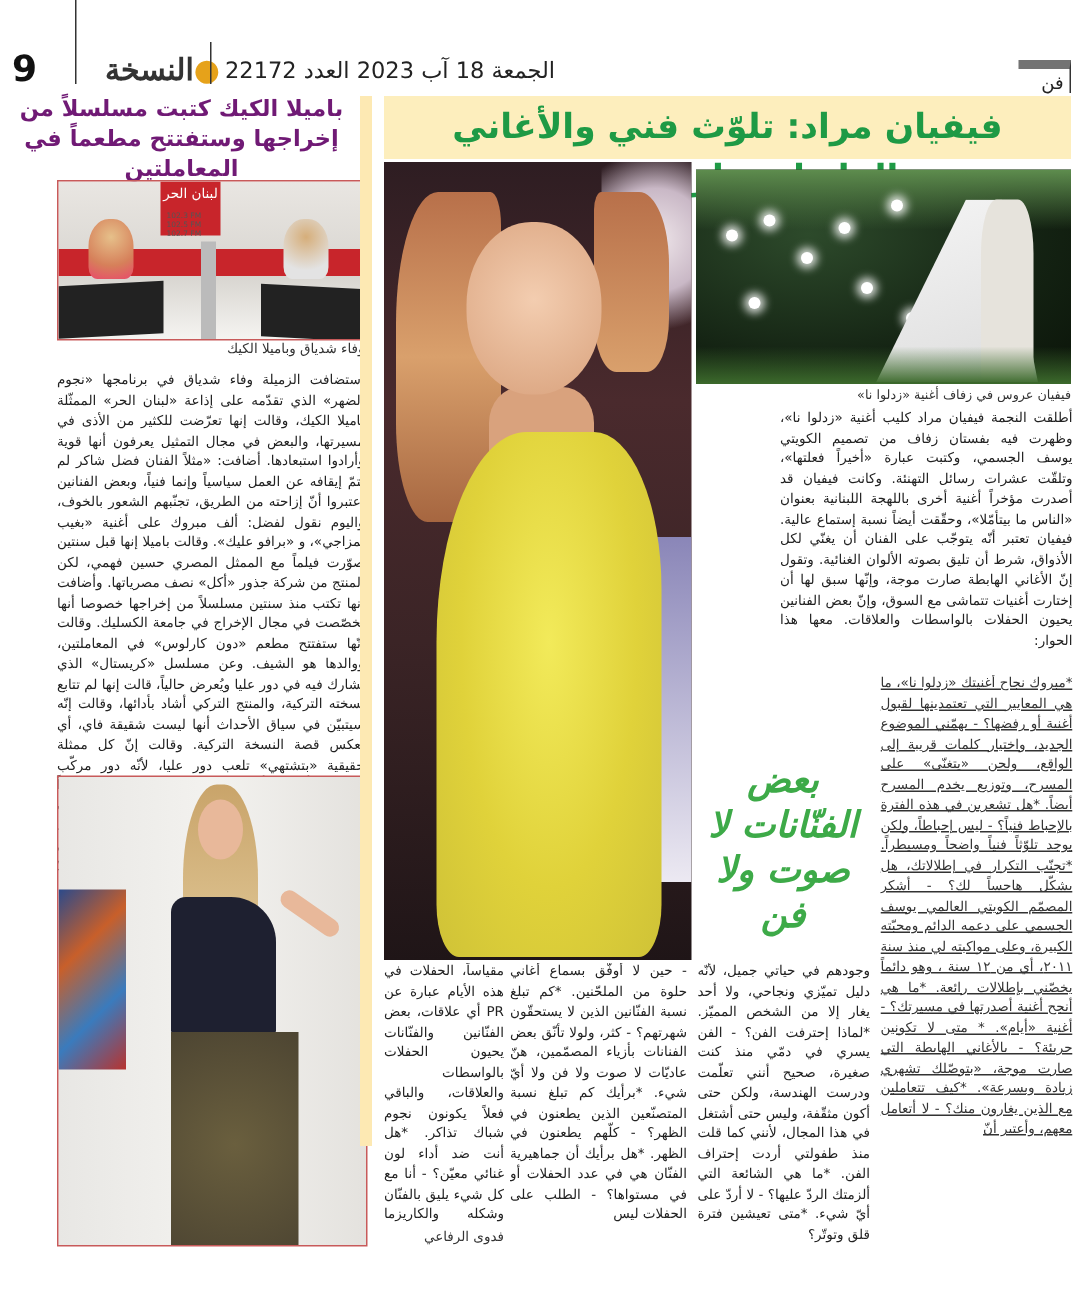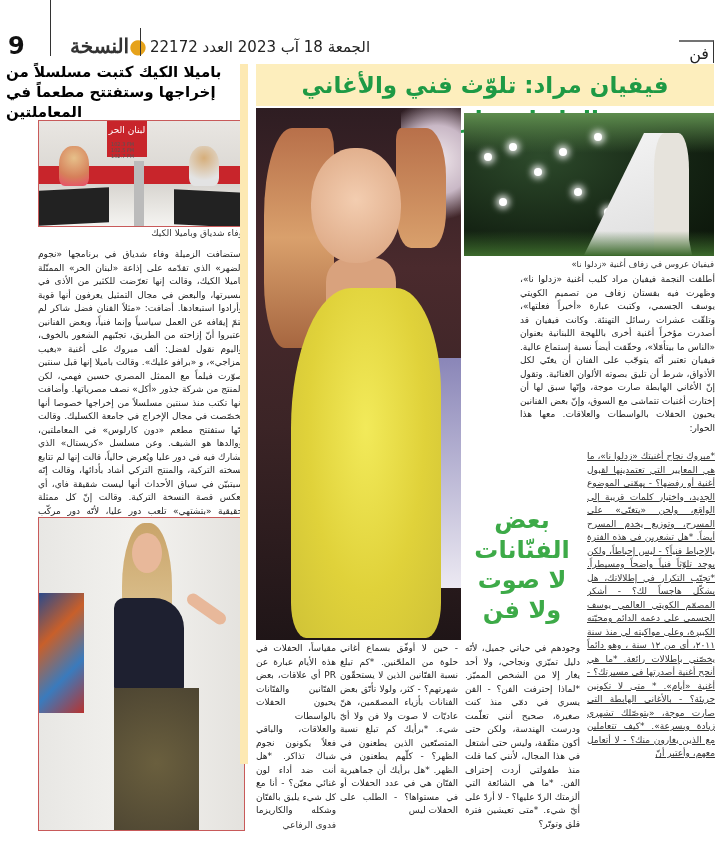--- a/index.html
+++ b/index.html
@@ -4,23 +4,23 @@
 <style>
   html,body{margin:0;padding:0;background:#fff;}
   body{width:720px;height:868px;position:relative;overflow:hidden;font-family:"DejaVu Sans",sans-serif;color:#222;direction:rtl;}
   .abs{position:absolute;}
   .masthead .pagenum{left:8px;top:32px;font-size:24px;font-weight:bold;color:#111;direction:ltr;}
   .masthead .vline{left:50px;top:0;width:1px;height:56px;background:#333;}
   .masthead .logo{left:70px;top:34px;font-size:20px;font-weight:bold;color:#333;font-family:"DejaVu Serif",serif;}
   .masthead .logo .sun{color:#e6a21a;}
   .masthead .vline2{left:140px;top:28px;width:1px;height:28px;background:#333;}
   .masthead .dateline{left:150px;top:38px;font-size:15px;color:#222;}
-  .masthead .section{right:6px;top:40px;font-size:16px;color:#222;border-right:1px solid #333;border-top:2px solid #737373;padding:2px 4px 0 0;width:30px;text-align:right;}
+  .masthead .section{right:6px;top:40px;font-size:12px;color:#222;border-right:1px solid #333;border-top:6px solid #737373;padding:2px 4px 0 0;width:30px;text-align:right;}
   .right-divider{left:240px;top:64px;width:8px;height:700px;background:#fde9b3;}
-  .side-headline{left:6px;top:62px;width:230px;text-align:left;color:#000000;font-size:15px;font-weight:bold;line-height:20px;}
+  .side-headline{left:6px;top:62px;width:230px;text-align:center;color:#701a75;font-size:15px;font-weight:bold;line-height:20px;}
   .photo{overflow:hidden;}
   .radio-photo{left:38px;top:120px;width:205px;height:105px;border:1px solid #c85a5a;background:linear-gradient(180deg,#e9e6e2 0%,#d8d5d0 60%,#f5f4f1 100%);}
   .radio-photo .redbar{position:absolute;left:0;top:45px;width:100%;height:18px;background:#c8252b;}
   .radio-photo .logo-box{position:absolute;left:68px;top:0;width:40px;height:36px;background:#c8252b;color:#fff;font-size:9px;text-align:center;line-height:18px;}
   .radio-photo .freq{position:absolute;left:72px;top:20px;font-size:5px;color:#555;line-height:6px;direction:ltr;}
   .radio-photo .mon1{position:absolute;left:0;top:68px;width:70px;height:35px;background:#222;transform:skewY(-3deg);}
   .radio-photo .mon2{position:absolute;right:0;top:70px;width:70px;height:35px;background:#222;transform:skewY(3deg);}
   .radio-photo .p1{position:absolute;left:20px;top:25px;width:30px;height:40px;border-radius:45% 45% 20% 20%;background:radial-gradient(circle at 50% 30%,#e6c08a 0%,#d6805a 60%,#e94a6b 100%);}
   .radio-photo .p2{position:absolute;right:25px;top:25px;width:30px;height:40px;border-radius:45% 45% 20% 20%;background:radial-gradient(circle at 50% 30%,#d6ae7a 0%,#e3e3e3 70%);}
   .radio-photo .pole{position:absolute;left:95px;top:40px;width:10px;height:65px;background:#bbb;}
@@ -125,21 +125,21 @@
   <div class="dot" style="left:140px;top:95px"></div>
   <div class="dot" style="left:130px;top:20px"></div>
   <div class="gown"></div>
   <div class="groom"></div>
   <div class="grass"></div>
 </div>
 <div class="abs wedding-caption">فيفيان عروس في زفاف أغنية «زدلوا نا»</div>
 
 <div class="abs body-text" style="left:520px;top:273px;width:195px;">أطلقت النجمة فيفيان مراد كليب أغنية «زدلوا نا»، وظهرت فيه بفستان زفاف من تصميم الكويتي يوسف الجسمي، وكتبت عبارة «أخيراً فعلتها»، وتلقّت عشرات رسائل التهنئة. وكانت فيفيان قد أصدرت مؤخراً أغنية أخرى باللهجة اللبنانية بعنوان «الناس ما بيتأمّلا»، وحقّقت أيضاً نسبة إستماع عالية. فيفيان تعتبر أنّه يتوجّب على الفنان أن يغنّي لكل الأذواق، شرط أن تليق بصوته الألوان الغنائية. وتقول إنّ الأغاني الهابطة صارت موجة، وإنّها سبق لها أن إختارت أغنيات تتماشى مع السوق، وإنّ بعض الفنانين يحيون الحفلات بالواسطات والعلاقات. معها هذا الحوار:</div>
 
-<div class="abs pull-quote" style="left:462px;top:505px;width:120px;">بعض الفنّانات لا صوت ولا فن</div>
+<div class="abs pull-quote" style="left:462px;top:505px;width:120px;font-style:italic;">بعض الفنّانات لا صوت ولا فن</div>
 
 <div class="abs body-text q" style="left:587px;top:450px;width:128px;height:365px;overflow:hidden;color:#333;">*مبروك نجاح أغنيتك «زدلوا نا»، ما هي المعايير التي تعتمدينها لقبول أغنية أو رفضها؟ - يهمّني الموضوع الجديد، واختيار كلمات قريبة إلى الواقع، ولحن «يتغنّى» على المسرح، وتوزيع يخدم المسرح أيضاً. *هل تشعرين في هذه الفترة بالإحباط فنياً؟ - ليس إحباطاً، ولكن يوجد تلوّثاً فنياً واضحاً ومسيطراً. *تجنّب التكرار في إطلالاتك، هل يشكّل هاجساً لك؟ - أشكر المصمّم الكويتي العالمي يوسف الجسمي على دعمه الدائم ومحبّته الكبيرة، وعلى مواكبته لي منذ سنة ٢٠١١، أي من ١٢ سنة ، وهو دائماً يخصّني بإطلالات رائعة. *ما هي أنجح أغنية أصدرتها في مسيرتك؟ - أغنية «أيام». * متى لا تكونين جريئة؟ - بالأغاني الهابطة التي صارت موجة، «بتوصّلك تشهري زيادة وبسرعة». *كيف تتعاملين مع الذين يغارون منك؟ - لا أتعامل معهم، وأعتبر أنّ</div>
 
 <div class="abs body-text" style="left:465px;top:642px;width:115px;height:195px;overflow:hidden;">وجودهم في حياتي جميل، لأنّه دليل تميّزي ونجاحي، ولا أحد يغار إلا من الشخص المميّز. *لماذا إحترفت الفن؟ - الفن يسري في دمّي منذ كنت صغيرة، صحيح أنني تعلّمت ودرست الهندسة، ولكن حتى أكون مثقّفة، وليس حتى أشتغل في هذا المجال، لأنني كما قلت منذ طفولتي أردت إحتراف الفن. *ما هي الشائعة التي ألزمتك الردّ عليها؟ - لا أردّ على أيّ شيء. *متى تعيشين فترة قلق وتوتّر؟</div>
 
 <div class="abs body-text" style="left:340px;top:642px;width:118px;height:195px;overflow:hidden;">- حين لا أوفّق بسماع أغاني حلوة من الملحّنين. *كم تبلغ نسبة الفنّانين الذين لا يستحقّون شهرتهم؟ - كثر، ولولا تأنّق بعض الفنانات بأزياء المصمّمين، هنّ عاديّات لا صوت ولا فن ولا أيّ شيء. *برأيك كم تبلغ نسبة المتصنّعين الذين يطعنون في الظهر؟ - كلّهم يطعنون في الظهر. *هل برأيك أن جماهيرية الفنّان هي في عدد الحفلات أو في مستواها؟ - الطلب على الحفلات ليس</div>
 
 <div class="abs body-text" style="left:256px;top:642px;width:80px;height:175px;overflow:hidden;">مقياساً، الحفلات في هذه الأيام عبارة عن PR أي علاقات، بعض الفنّانين والفنّانات يحيون الحفلات بالواسطات والعلاقات، والباقي فعلاً يكونون نجوم شباك تذاكر. *هل أنت ضد أداء لون غنائي معيّن؟ - أنا مع كل شيء يليق بالفنّان وشكله والكاريزما الخاصّة به. *ماذا تعلّمت من الفشل؟ - تعلّمت الصبر والتخطيط.</div>
 
 <div class="abs signature">فدوى الرفاعي</div>

